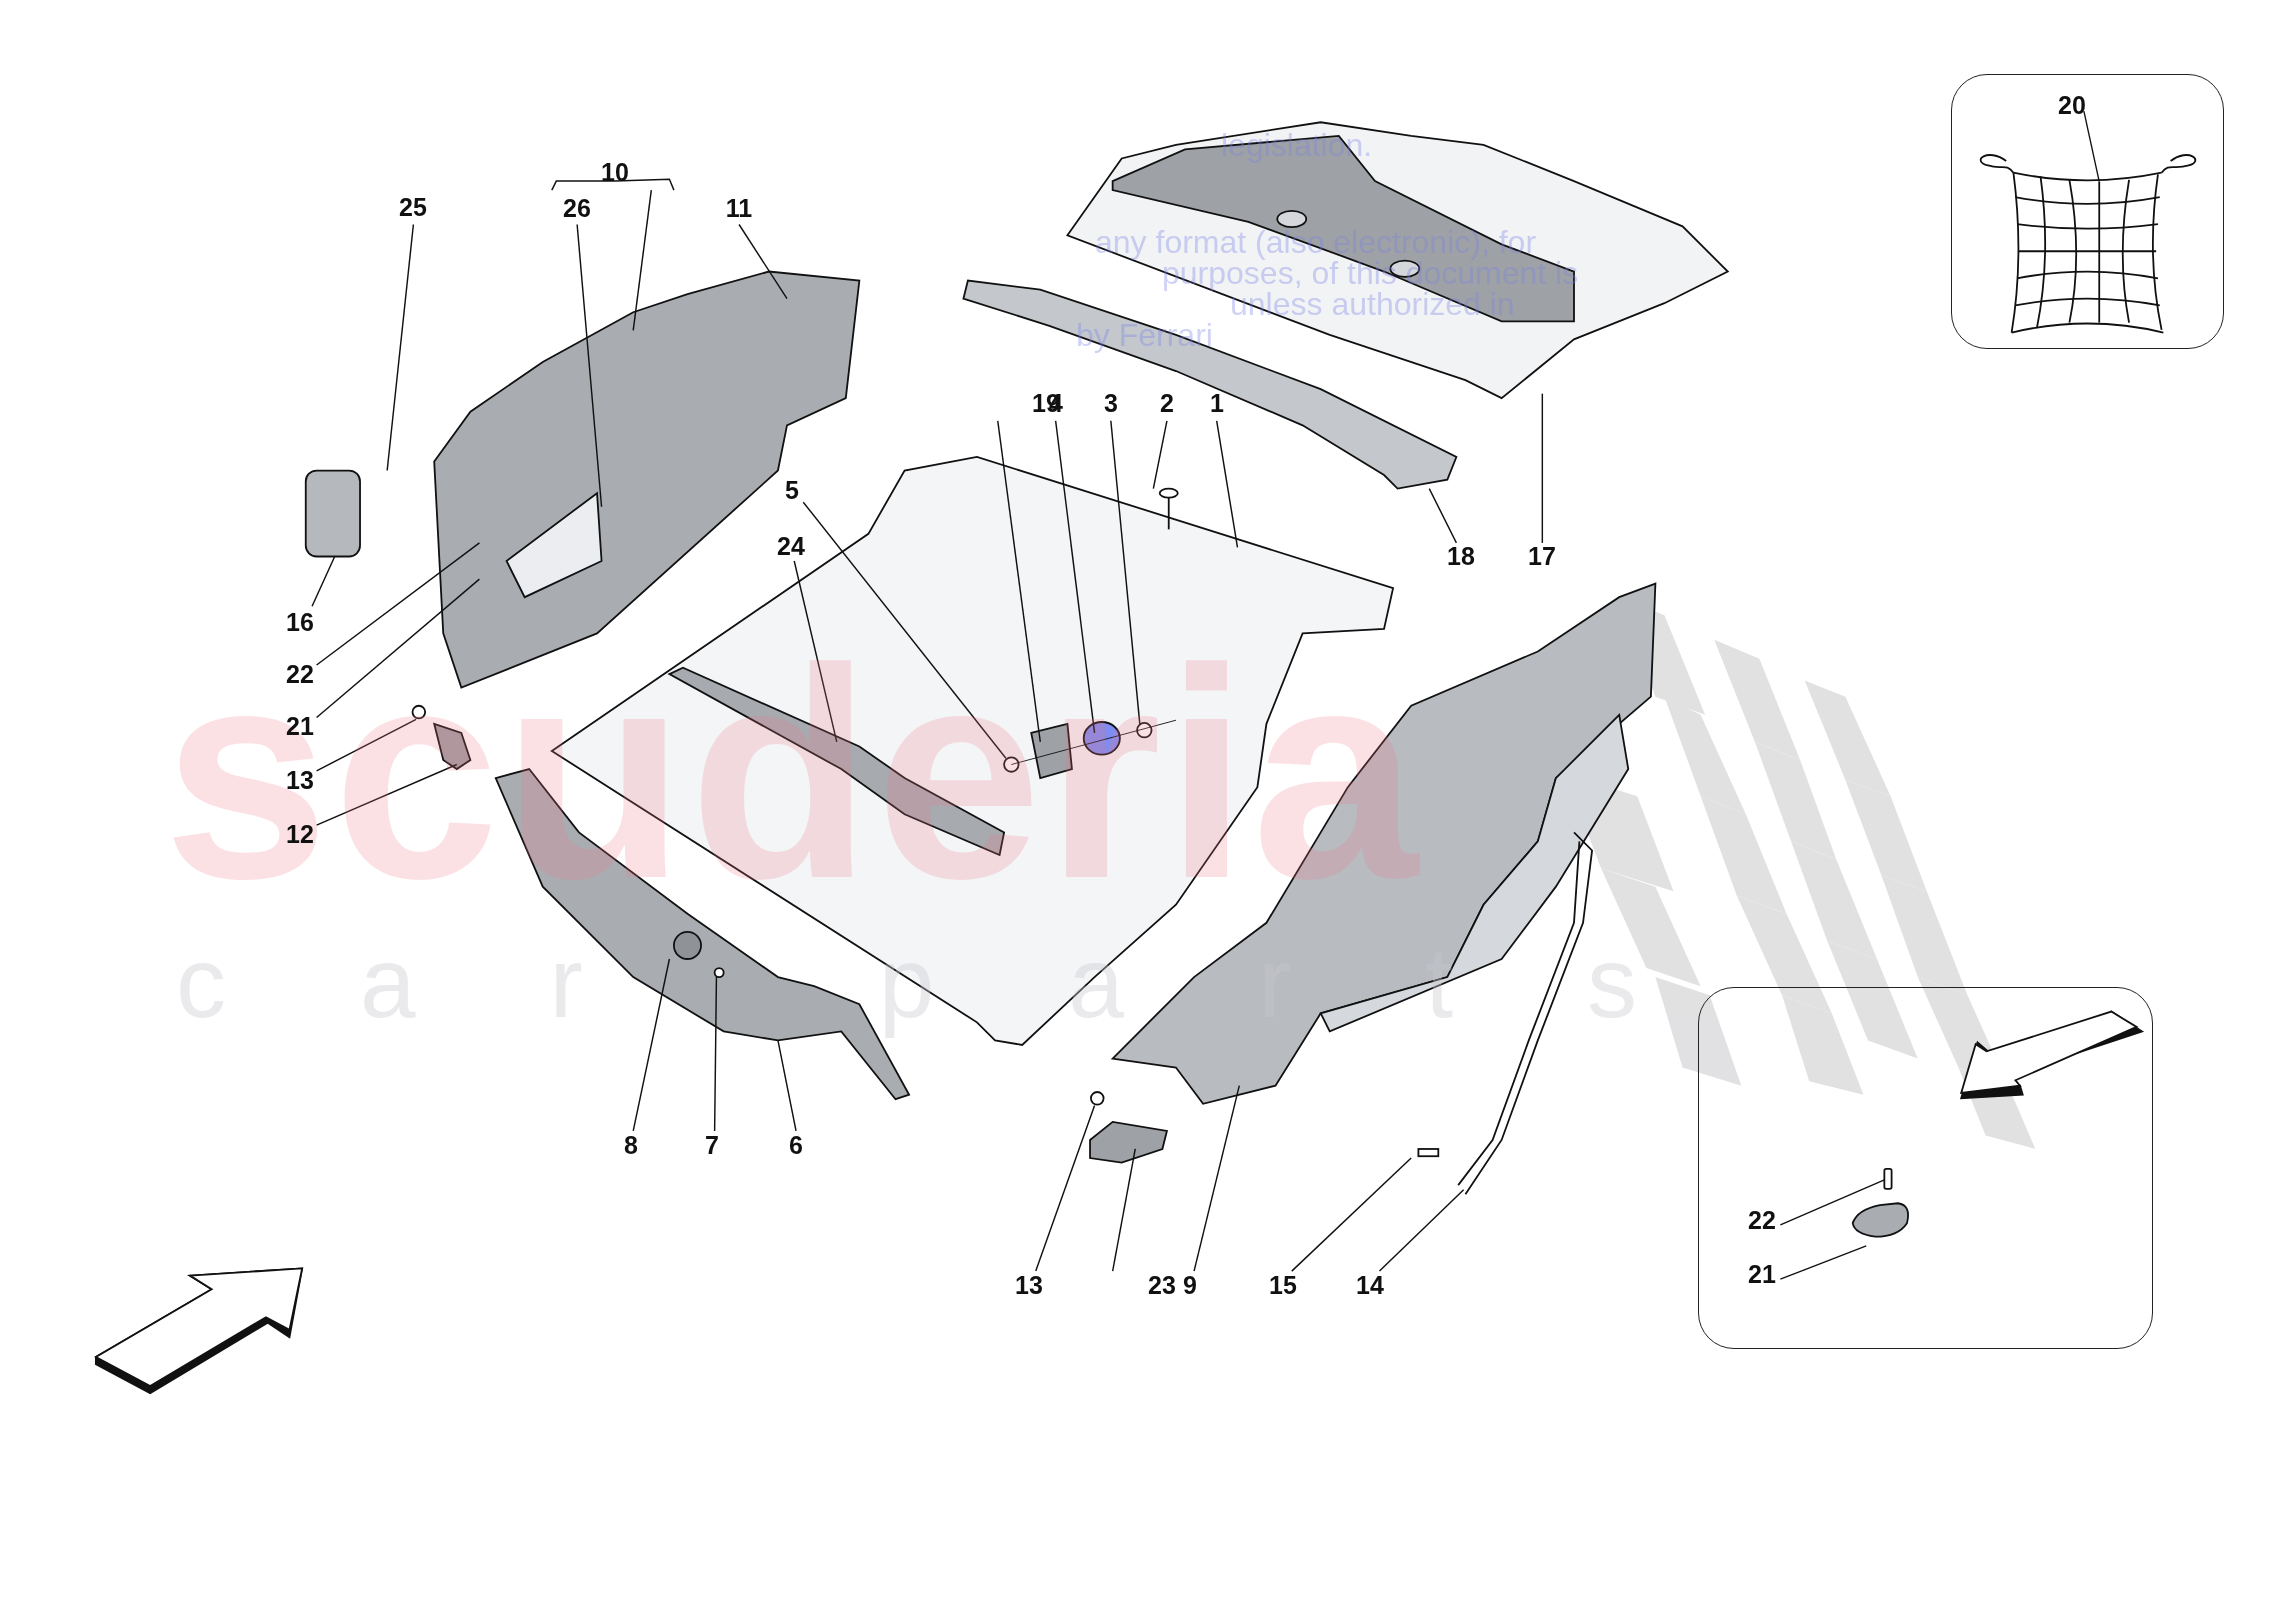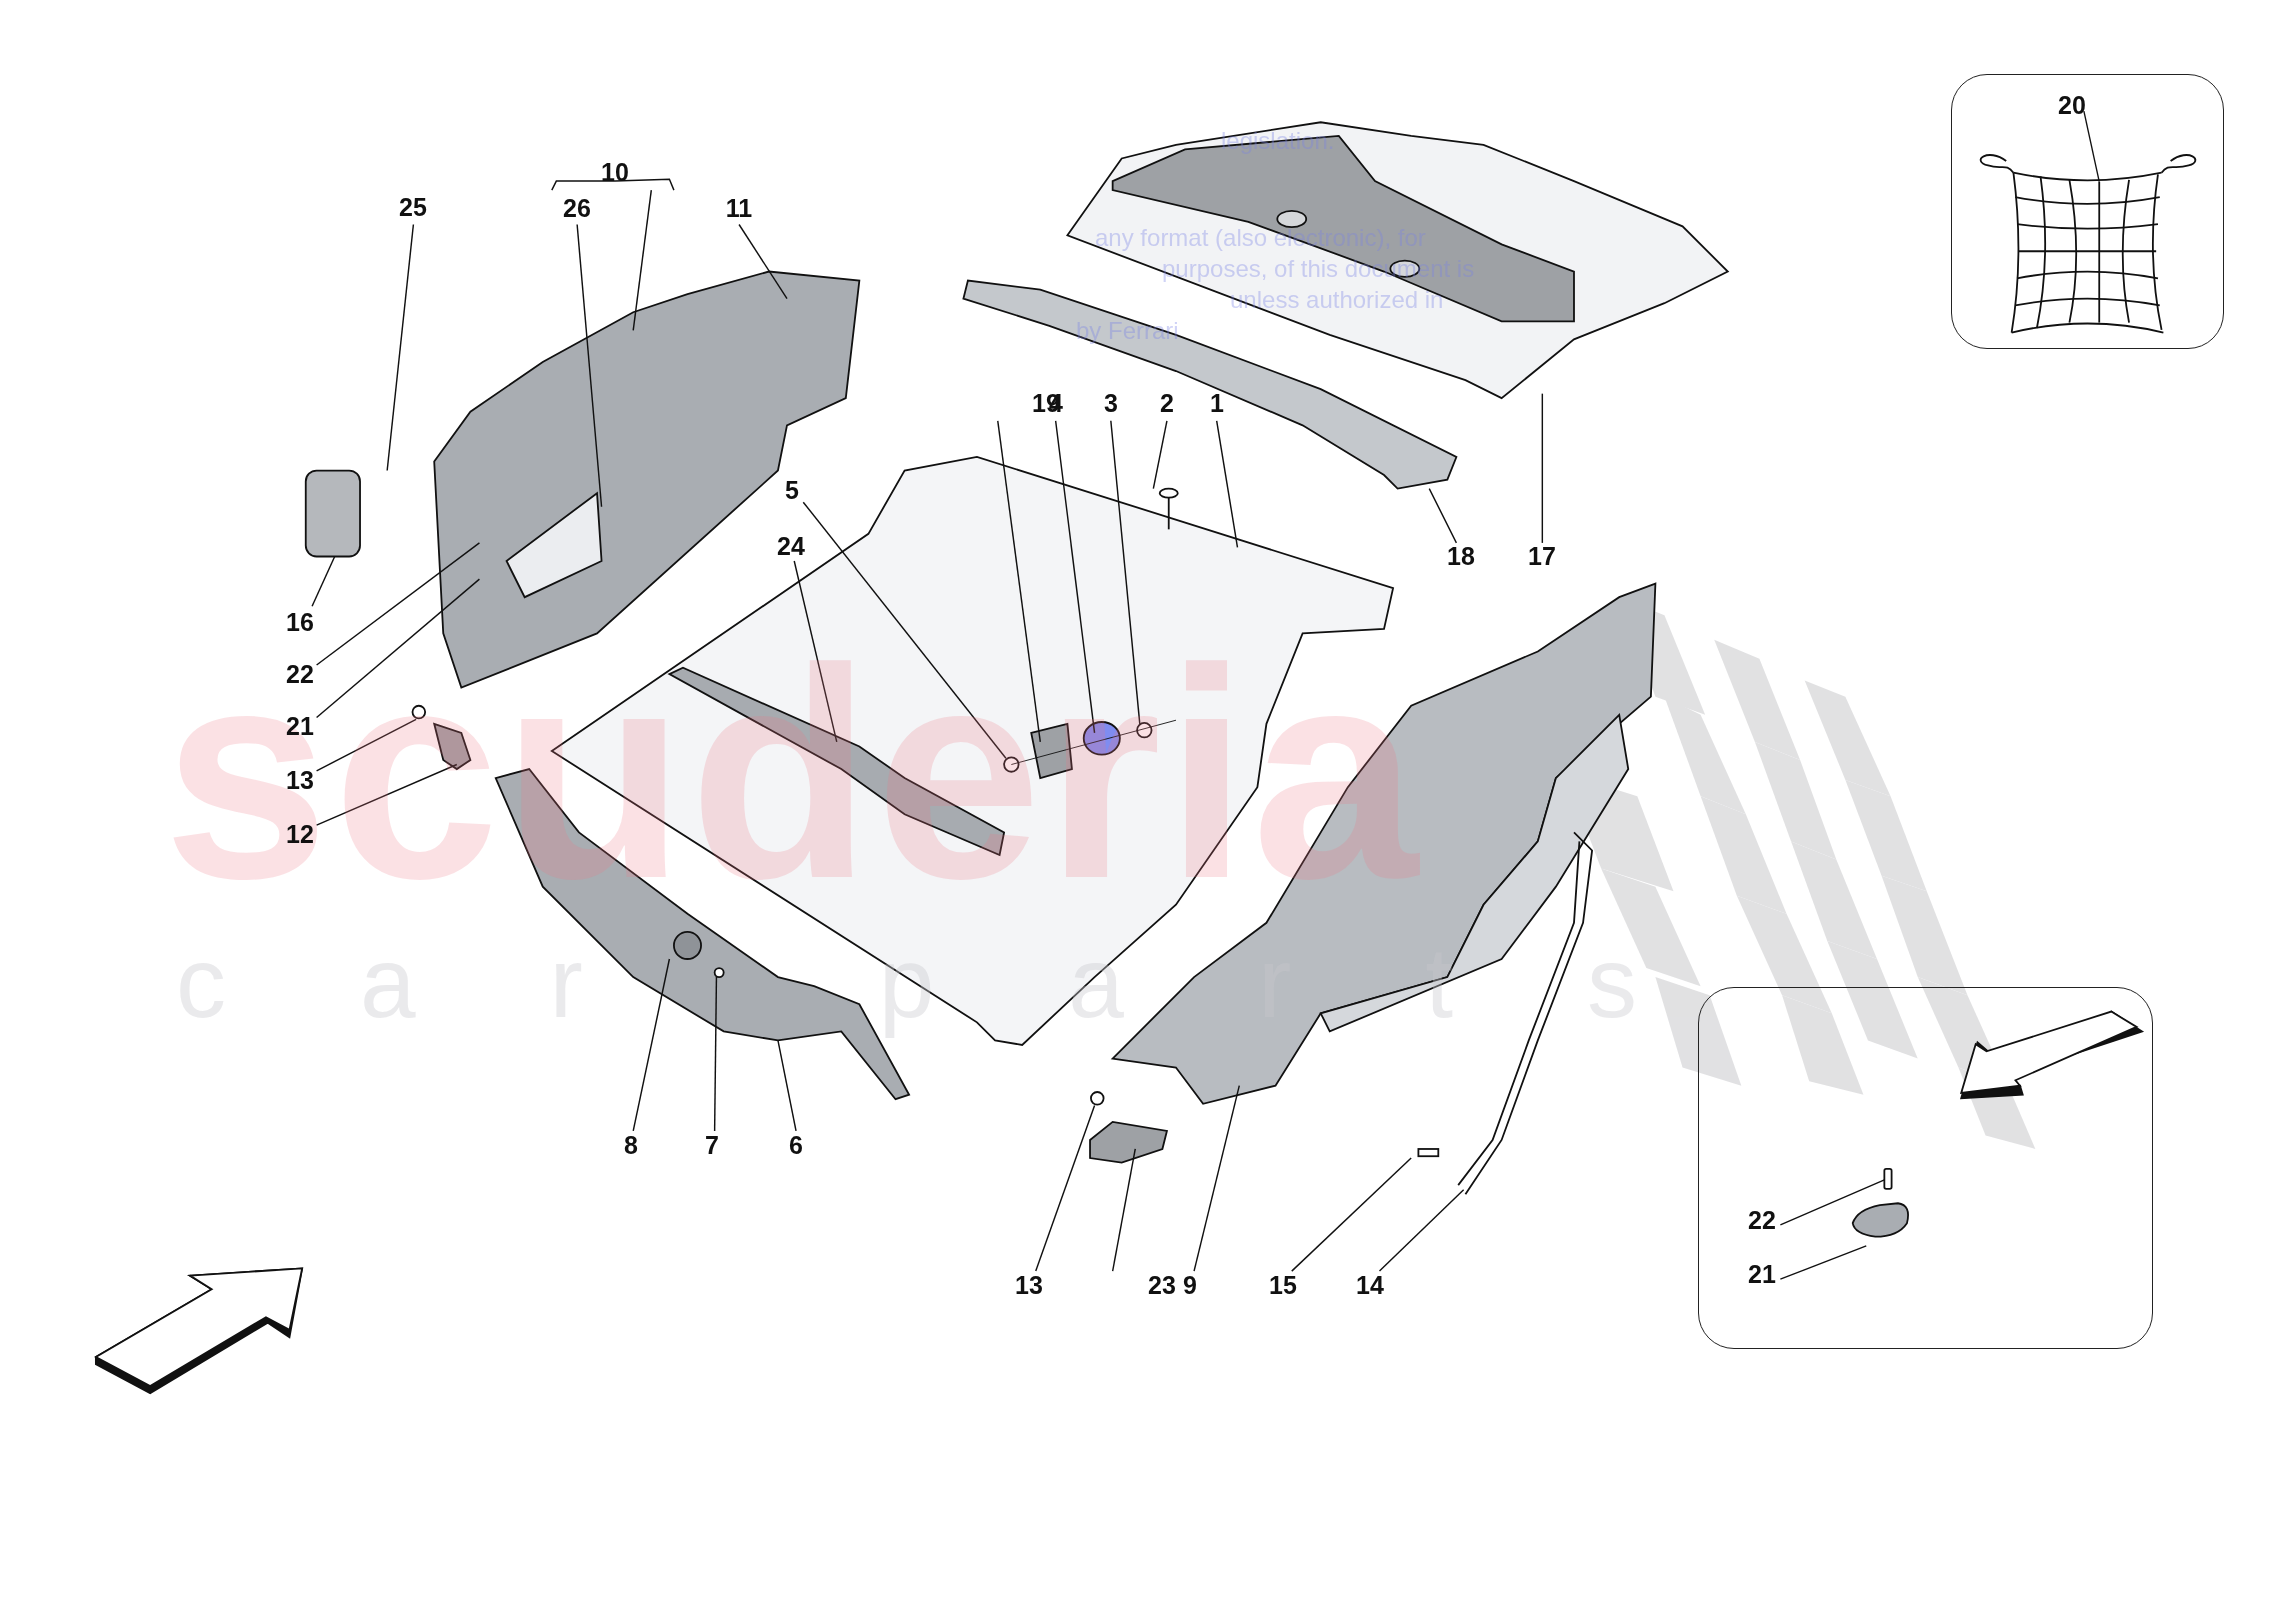--- a/index.html
+++ b/index.html
@@ -8,21 +8,21 @@
     #canvas { position: absolute; left: 0; top: 0; width: 2285px; height: 1615px; }
     .callout { position: absolute; font-family: "Liberation Sans", sans-serif; font-weight: bold;
                font-size: 25px; color: #111111; transform: translate(-50%, -50%); white-space: nowrap;
                cursor: pointer; }
     .wm-main { position: absolute; left: 163px; top: 624px; font-size: 299px; font-weight: bold;
                color: rgba(235, 120, 130, 0.22); letter-spacing: 3.6px; line-height: 1;
                font-family: "Liberation Sans", sans-serif; }
     .wm-sub { position: absolute; left: 176px; top: 932px; font-size: 100px;
               color: rgba(200, 200, 205, 0.38); letter-spacing: 134px; line-height: 1;
               font-family: "Liberation Sans", sans-serif; }
-    .wm-legal { position: absolute; font-size: 24px; color: rgba(120, 130, 230, 0.35);
+    .wm-legal { position: absolute; font-size: 32px; color: rgba(120, 130, 230, 0.35);
                 font-family: "Liberation Sans", sans-serif; white-space: nowrap; }
     .inset { position: absolute; border: 1.8px solid #222; border-radius: 36px; background: transparent; }
   </style>
 </head>
 <body>
 
 <svg id="canvas" viewBox="0 0 2526 1785" xmlns="http://www.w3.org/2000/svg">
 
   <g fill="#dcdcde" opacity="0.85">
     <polygon points="1790,660 1840,680 1885,790 1830,770"></polygon>

